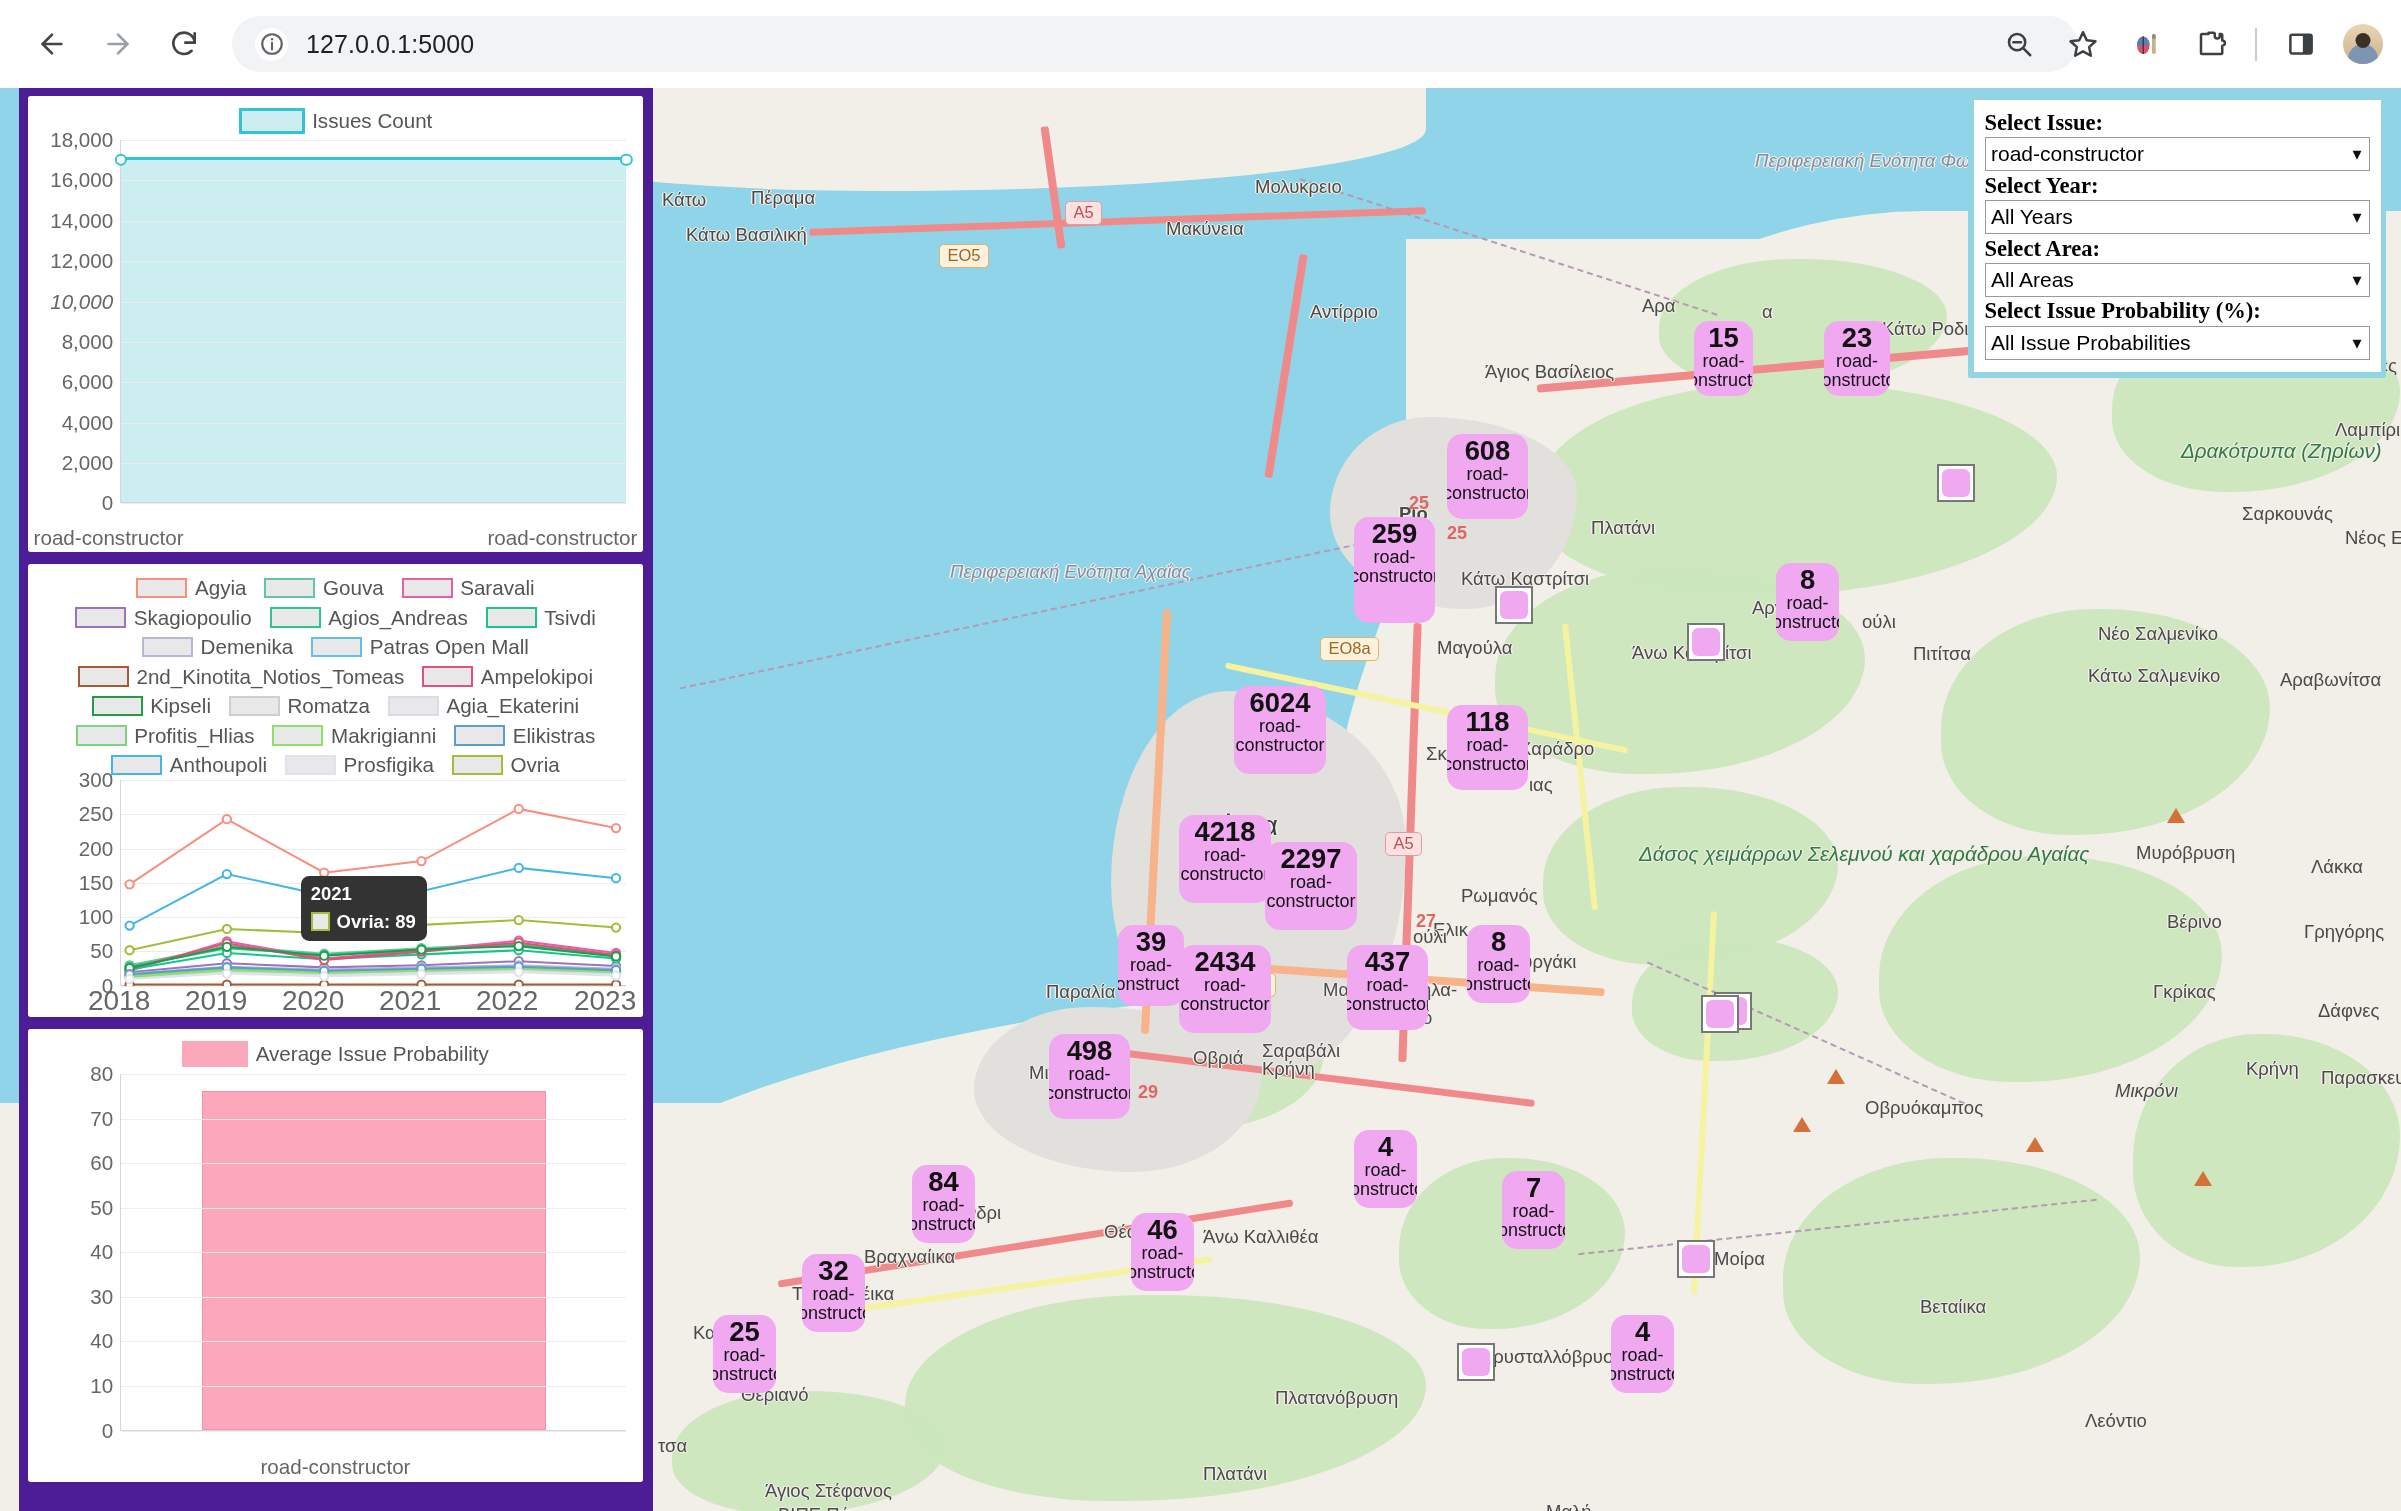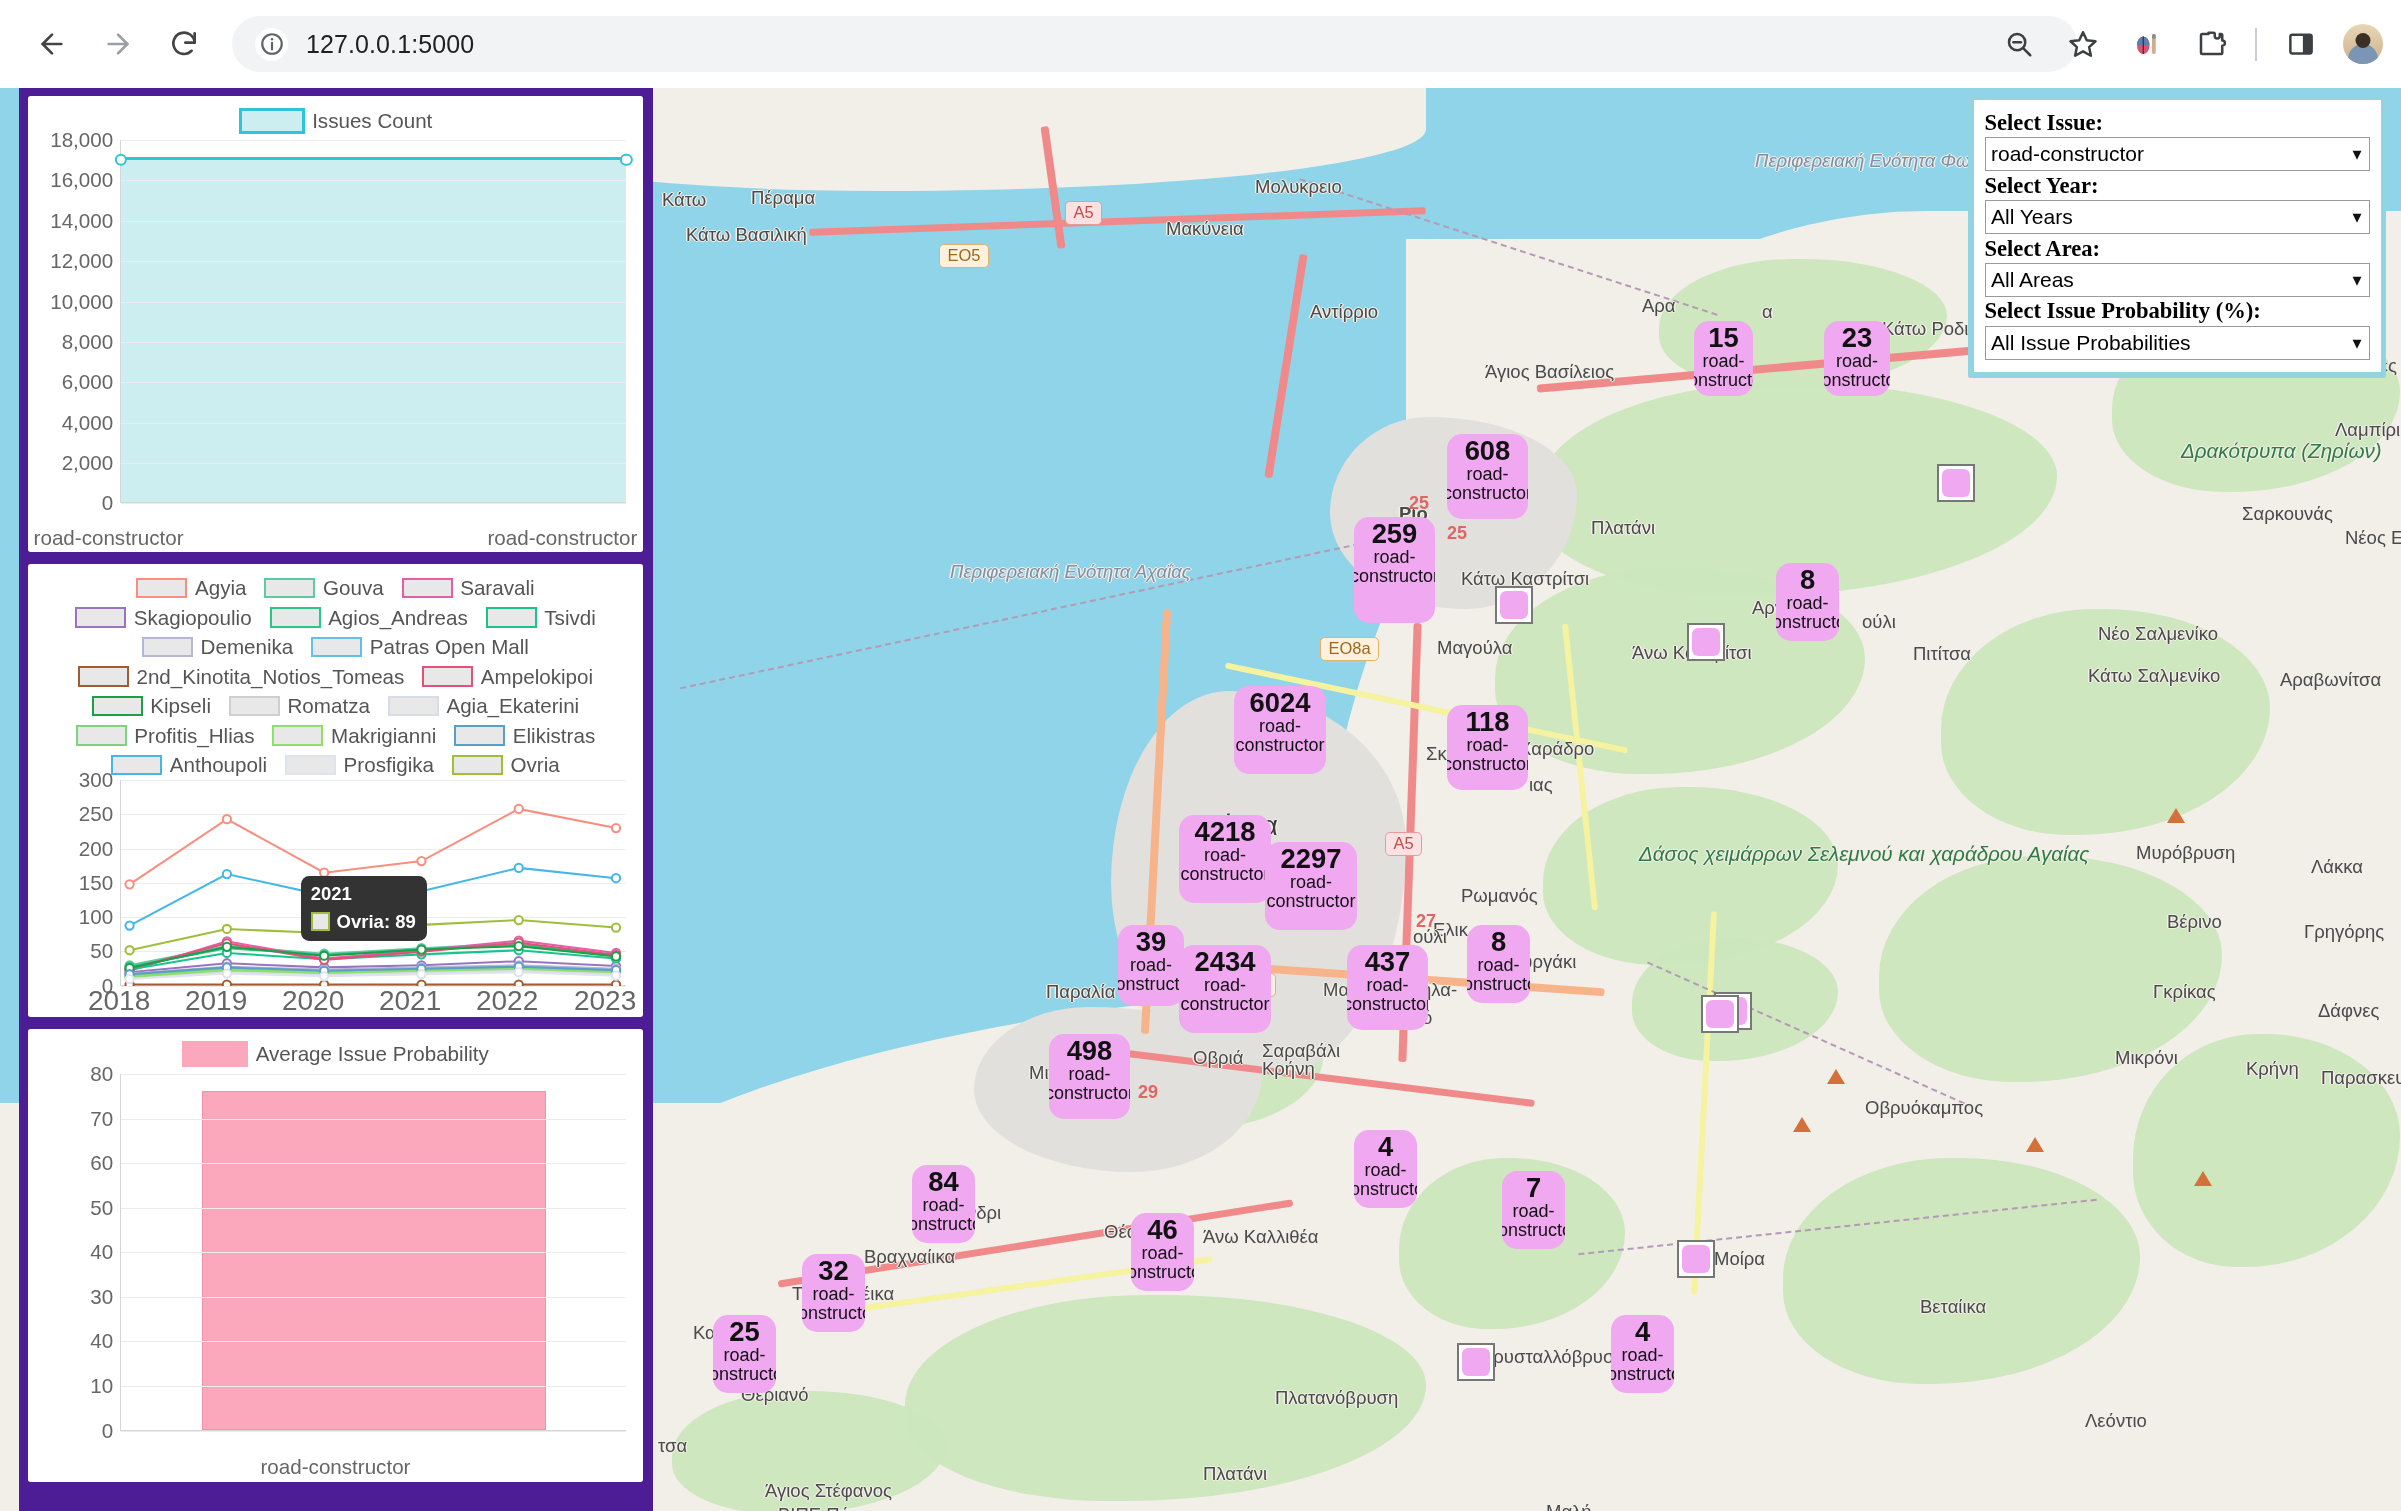--- a/index.html
+++ b/index.html
@@ -271,21 +271,21 @@
         <div class="maplabel " style="left: 1413px; top: 838px;">ούλι</div>
         <div class="maplabel " style="left: 1046px; top: 893px;">Παραλία</div>
         <div class="maplabel " style="left: 1179px; top: 895px;">Δεμένικα</div>
         <div class="maplabel " style="left: 1323px; top: 891px;">Μαυρομανδήλα-</div>
         <div class="maplabel " style="left: 1361px; top: 919px;">Πετρωτό</div>
         <div class="maplabel " style="left: 1262px; top: 952px;">Σαραβάλι</div>
         <div class="maplabel " style="left: 1029px; top: 974px;">Μιντιλόγλι</div>
         <div class="maplabel " style="left: 1193px; top: 959px;">Οβριά</div>
         <div class="maplabel " style="left: 1262px; top: 970px;">Κρήνη</div>
         <div class="maplabel " style="left: 1865px; top: 1009px;">Οβρυόκαμπος</div>
-        <div class="maplabel " style="left: 2115px; top: 959px;">Μικρόνι</div>
+        <div class="maplabel " style="left: 2115px; top: 992px; font-style: italic;">Μικρόνι</div>
         <div class="maplabel " style="left: 2246px; top: 970px;">Κρήνη</div>
         <div class="maplabel " style="left: 2321px; top: 979px;">Παρασκευή</div>
         <div class="maplabel " style="left: 967px; top: 1114px;">νδρι</div>
         <div class="maplabel " style="left: 1104px; top: 1133px;">Θέα</div>
         <div class="maplabel " style="left: 1203px; top: 1138px;">Άνω Καλλιθέα</div>
         <div class="maplabel " style="left: 864px; top: 1158px;">Βραχναίικα</div>
         <div class="maplabel " style="left: 1714px; top: 1160px;">Μοίρα</div>
         <div class="maplabel " style="left: 792px; top: 1195px;">Τσουκαλέικα</div>
         <div class="maplabel " style="left: 1920px; top: 1208px;">Βεταίικα</div>
         <div class="maplabel " style="left: 693px; top: 1234px;">Κα</div>
@@ -437,21 +437,21 @@
           <span class="legend-label">Issues Count</span>
         </div>
       </div>
       <div class="plot" id="plot-issues" style="height:363px;margin-top:5.5px;">
         <div class="axis-y" id="issues-yaxis">
             <div class="ytick" style="top: 363px;">0</div>
             <div class="ytick" style="top: 323px;">2,000</div>
             <div class="ytick" style="top: 283px;">4,000</div>
             <div class="ytick" style="top: 242px;">6,000</div>
             <div class="ytick" style="top: 202px;">8,000</div>
-            <div class="ytick" style="top: 162px;">10,000</div>
+            <div class="ytick" style="top: 162px; font-style: italic;">10,000</div>
             <div class="ytick" style="top: 121px;">12,000</div>
             <div class="ytick" style="top: 81px;">14,000</div>
             <div class="ytick" style="top: 40px;">16,000</div>
             <div class="ytick" style="top: 0px;">18,000</div>
           </div>
         <div class="gridarea" id="issues-grid">
           <div id="issues-area" style="bottom: 0px; height: 345px;">
               <div class="area-pt" style="left: 0%; top: 0px;"></div>
               <div class="area-pt" style="left: 100%; top: 0px;"></div>
             </div>

